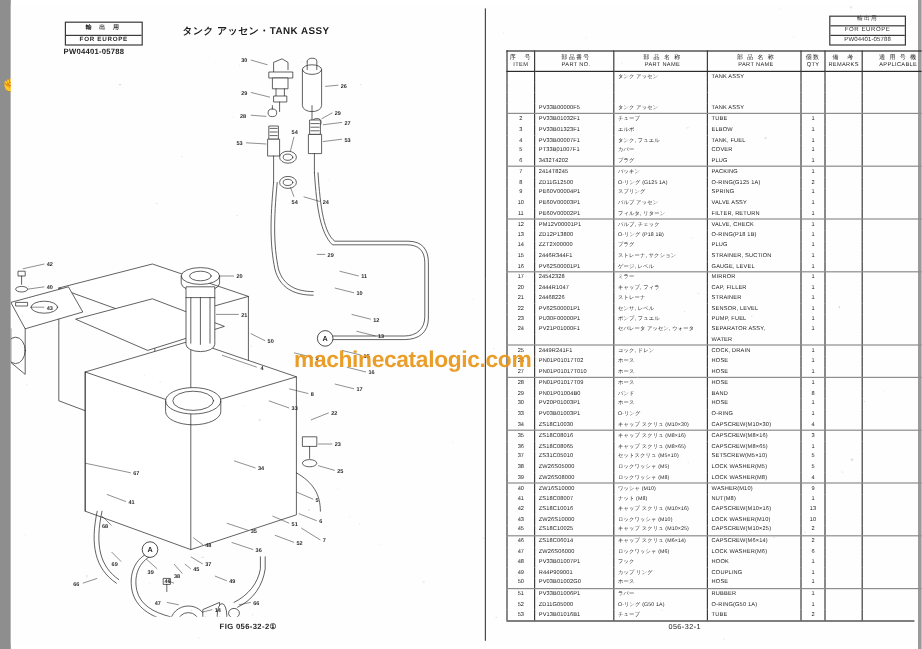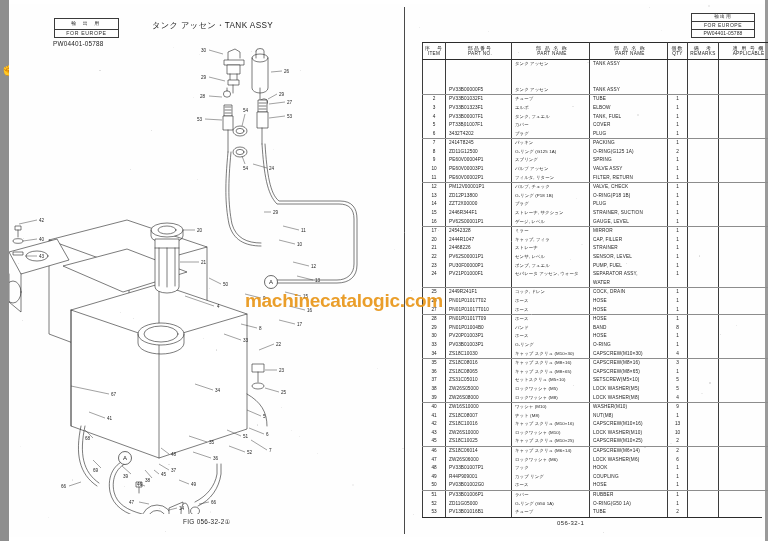--- a/index.html
+++ b/index.html
@@ -51,20 +51,21 @@
     height: 533px;
     background: #fefefe;
   }
 
   
   .left-pane {
     position: absolute;
     left: 0; top: 0;
     width: 395px;
     height: 533px;
+    font-weight: bold;
   }
   .divider-v {
     position: absolute;
     left: 395px; top: 3px;
     width: 1px;
     height: 527px;
     background: #4a4a4a;
   }
 
   .exp-box {

